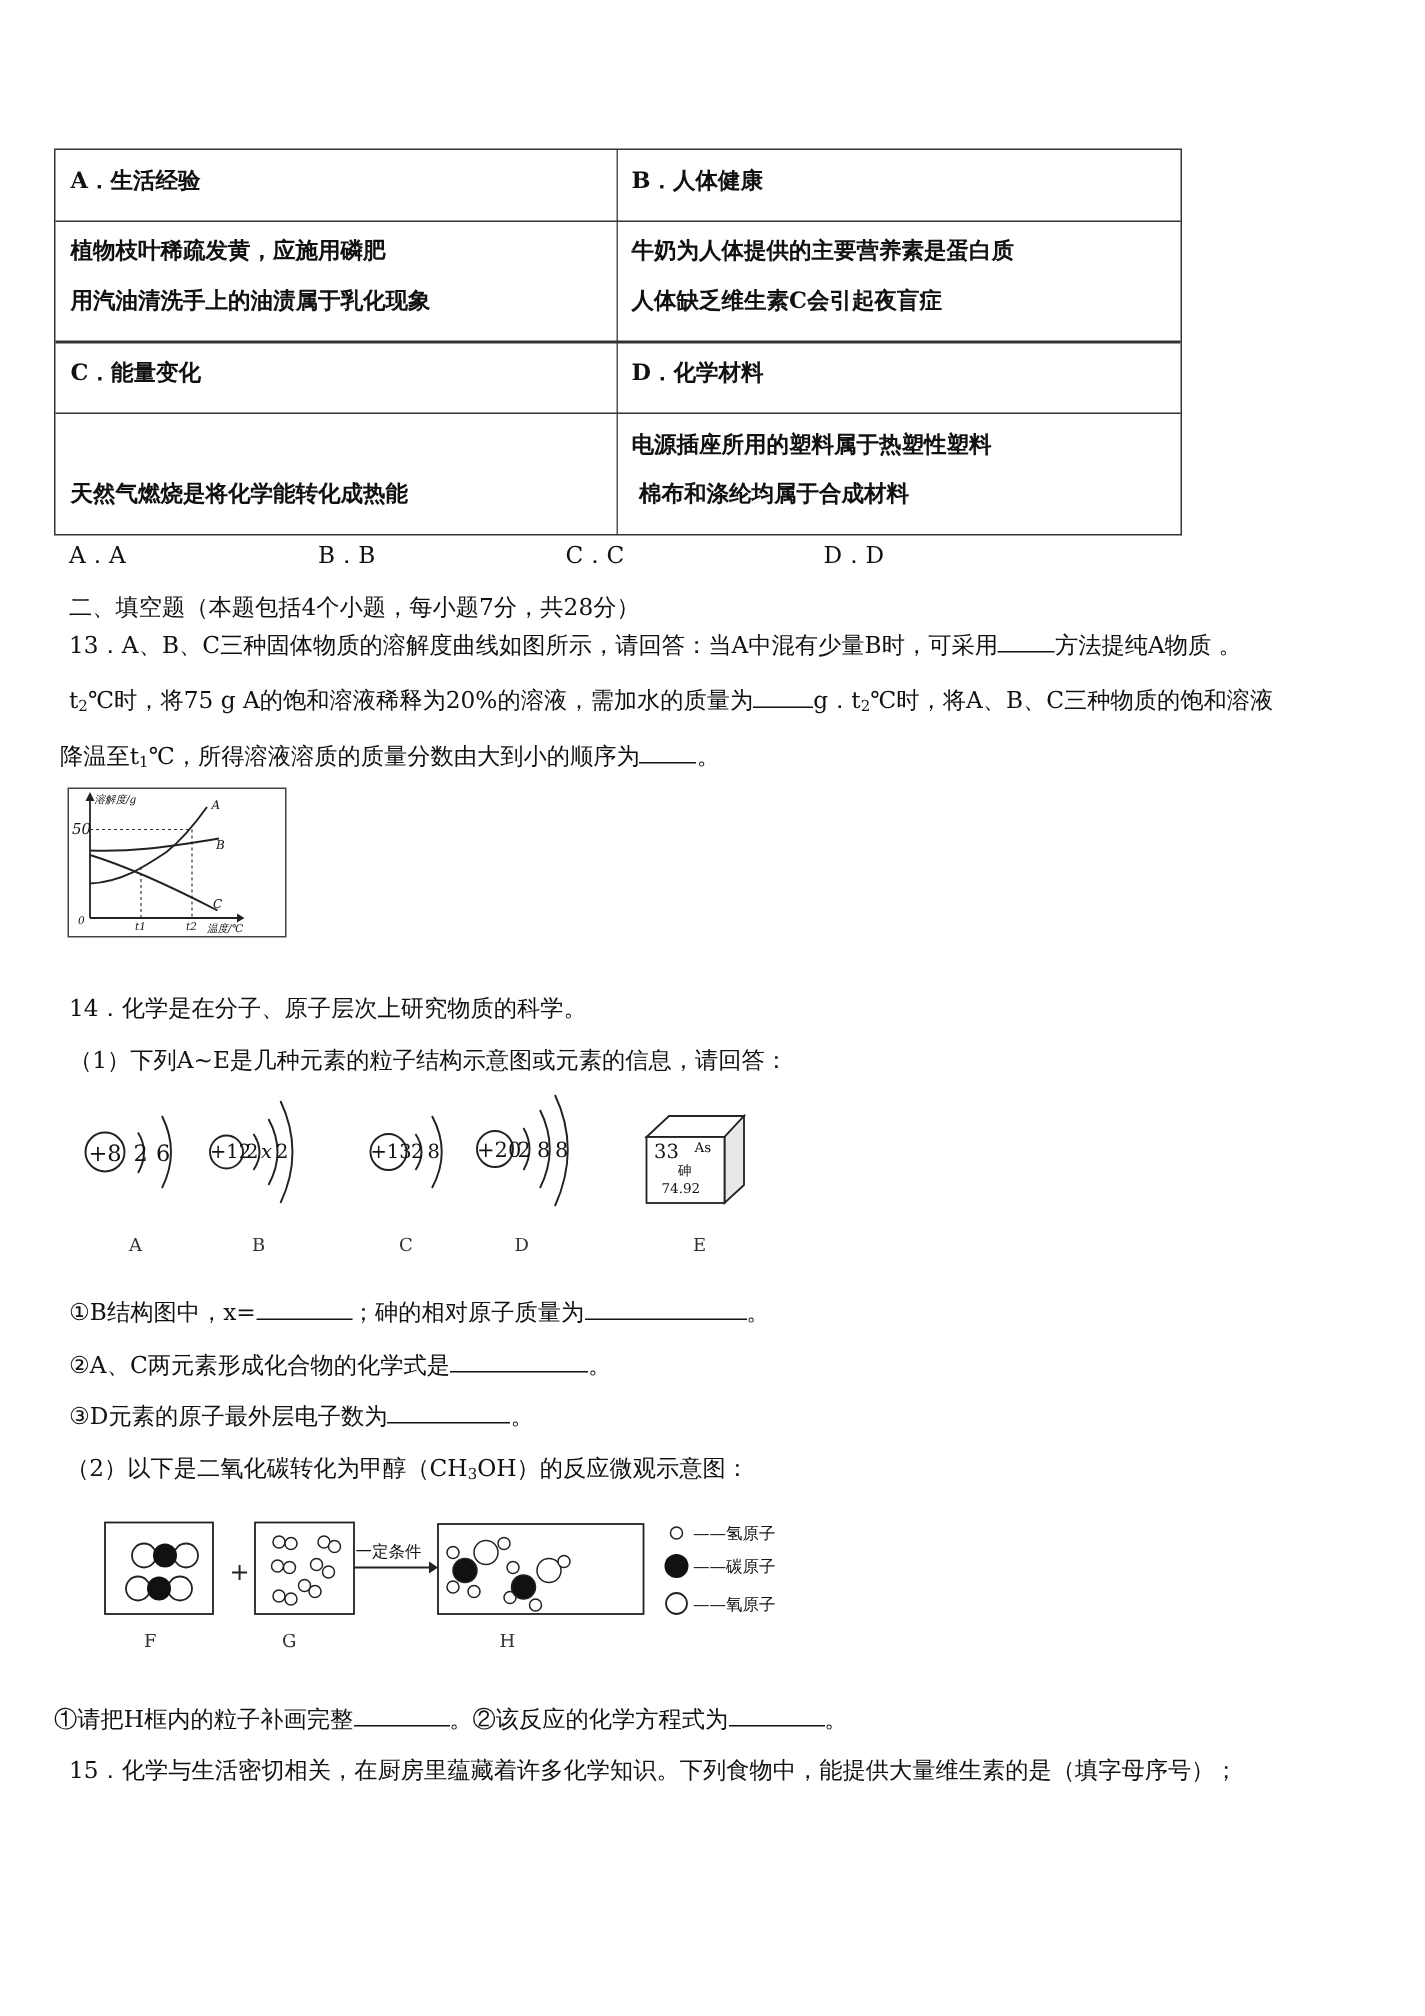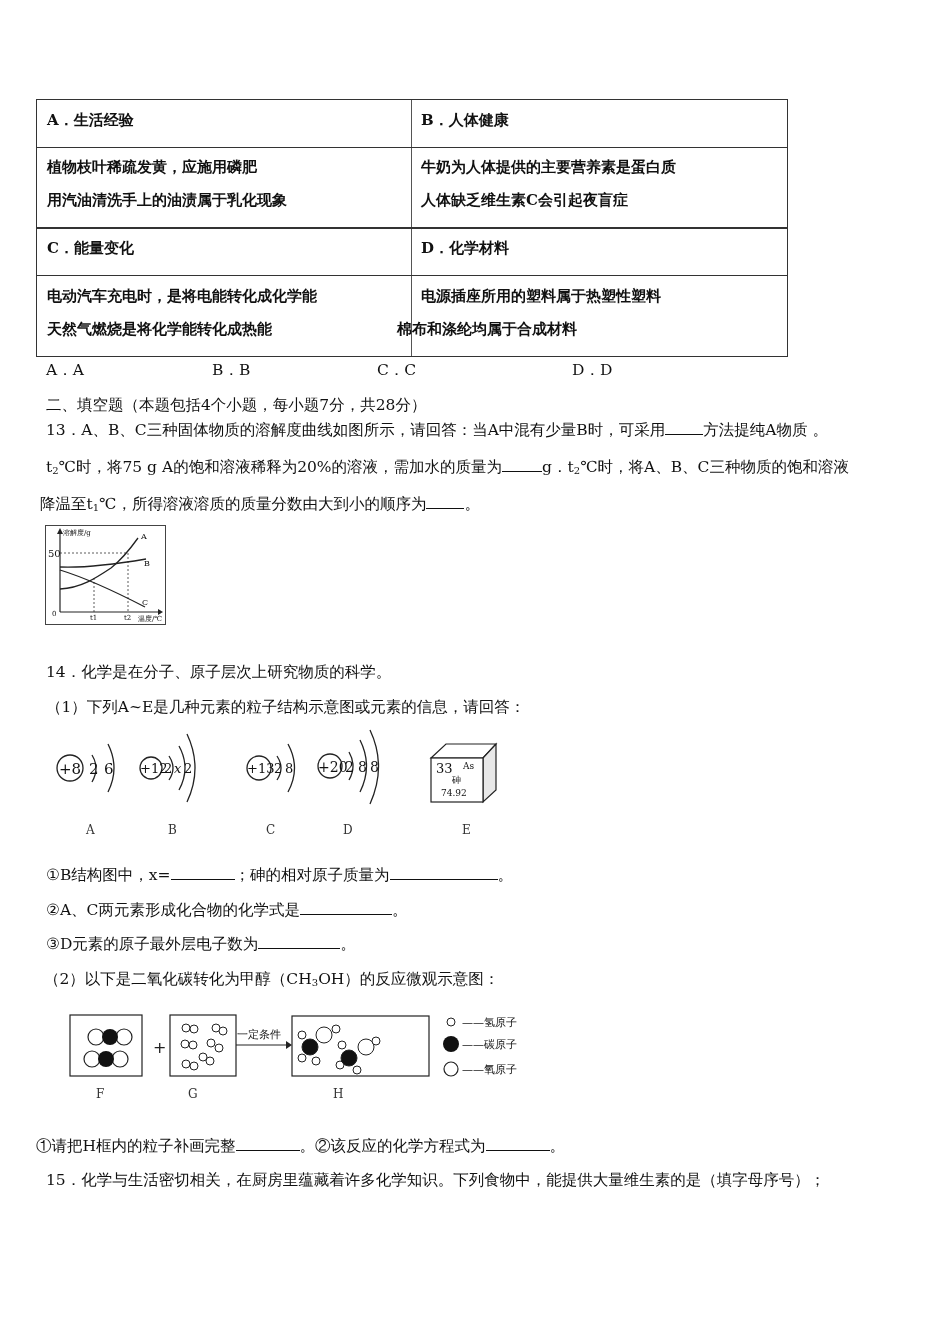--- a/index.html
+++ b/index.html
@@ -29,46 +29,45 @@
 
   <div class="cell-text" style="left:10px;top:10px">A．生活经验</div>
   <div class="cell-text" style="left:10px;top:57px">植物枝叶稀疏发黄，应施用磷肥</div>
   <div class="cell-text" style="left:10px;top:90px">用汽油清洗手上的油渍属于乳化现象</div>
 
   <div class="cell-text" style="left:384px;top:10px">B．人体健康</div>
   <div class="cell-text" style="left:384px;top:57px">牛奶为人体提供的主要营养素是蛋白质</div>
   <div class="cell-text" style="left:384px;top:90px">人体缺乏维生素C会引起夜盲症</div>
 
   <div class="cell-text" style="left:10px;top:138px">C．能量变化</div>
-  <div class="cell-text" style="left:10px;top:186px">电动汽车充电时，是将电能转化成化学能</div>
   <div class="cell-text" style="left:10px;top:219px">天然气燃烧是将化学能转化成热能</div>
 
   <div class="cell-text" style="left:384px;top:138px">D．化学材料</div>
   <div class="cell-text" style="left:384px;top:186px">电源插座所用的塑料属于热塑性塑料</div>
-  <div class="cell-text" style="left:360px;top:219px">棉布和涤纶均属于合成材料</div>
+  <div class="cell-text" style="left:389px;top:219px">棉布和涤纶均属于合成材料</div>
 </div>
 
 <div class="abs txt" style="left:46px;top:360px">A．A</div>
 <div class="abs txt" style="left:212px;top:360px">B．B</div>
 <div class="abs txt" style="left:377px;top:360px">C．C</div>
-<div class="abs txt" style="left:572px;top:360px">D．D</div>
+<div class="abs txt" style="left:549px;top:360px">D．D</div>
 
 <div class="abs txt" style="left:46px;top:395px">二、填空题（本题包括4个小题，每小题7分，共28分）</div>
 
 <div class="abs txt" style="left:46px;top:420px">
   <span>13．A、B、C三种固体物质的溶解度曲线如图所示，请回答：当A中混有少量B时，可采用</span><span class="blank" style="width:38px"></span><span>方法提纯A物质 。</span>
 </div>
 <div class="abs txt" style="left:46px;top:457px">
   <span>t</span><span class="sub">2</span><span>℃时，将75 g A的饱和溶液稀释为20%的溶液，需加水的质量为</span><span class="blank" style="width:40px"></span><span>g．t</span><span class="sub">2</span><span>℃时，将A、B、C三种物质的饱和溶液</span>
 </div>
 <div class="abs txt" style="left:40px;top:494px">
   <span>降温至t</span><span class="sub">1</span><span>℃，所得溶液溶质的质量分数由大到小的顺序为</span><span class="blank" style="width:38px"></span><span>。</span>
 </div>
 
-<div class="abs" style="left:45px;top:525px;width:121px;height:100px;border:1px solid #444;">
+<div class="abs" style="left:45px;top:525px;width:146px;height:100px;border:1px solid #444;font-style:italic;">
   <svg width="119" height="98" viewBox="0 0 119 98">
 
     <line x1="14" y1="86" x2="112" y2="86" stroke="#222" stroke-width="1.2"></line>
     <polygon points="112,83 117,86 112,89" fill="#222"></polygon>
     <line x1="14" y1="86" x2="14" y2="6" stroke="#222" stroke-width="1.2"></line>
     <polygon points="11,8 14,2 17,8" fill="#222"></polygon>
 
     <line x1="14" y1="27" x2="82" y2="27" stroke="#333" stroke-width="0.8" stroke-dasharray="2,2"></line>
     <line x1="82" y1="27" x2="82" y2="86" stroke="#333" stroke-width="0.8" stroke-dasharray="2,2"></line>
     <line x1="48" y1="52" x2="48" y2="86" stroke="#333" stroke-width="0.8" stroke-dasharray="2,2"></line>

